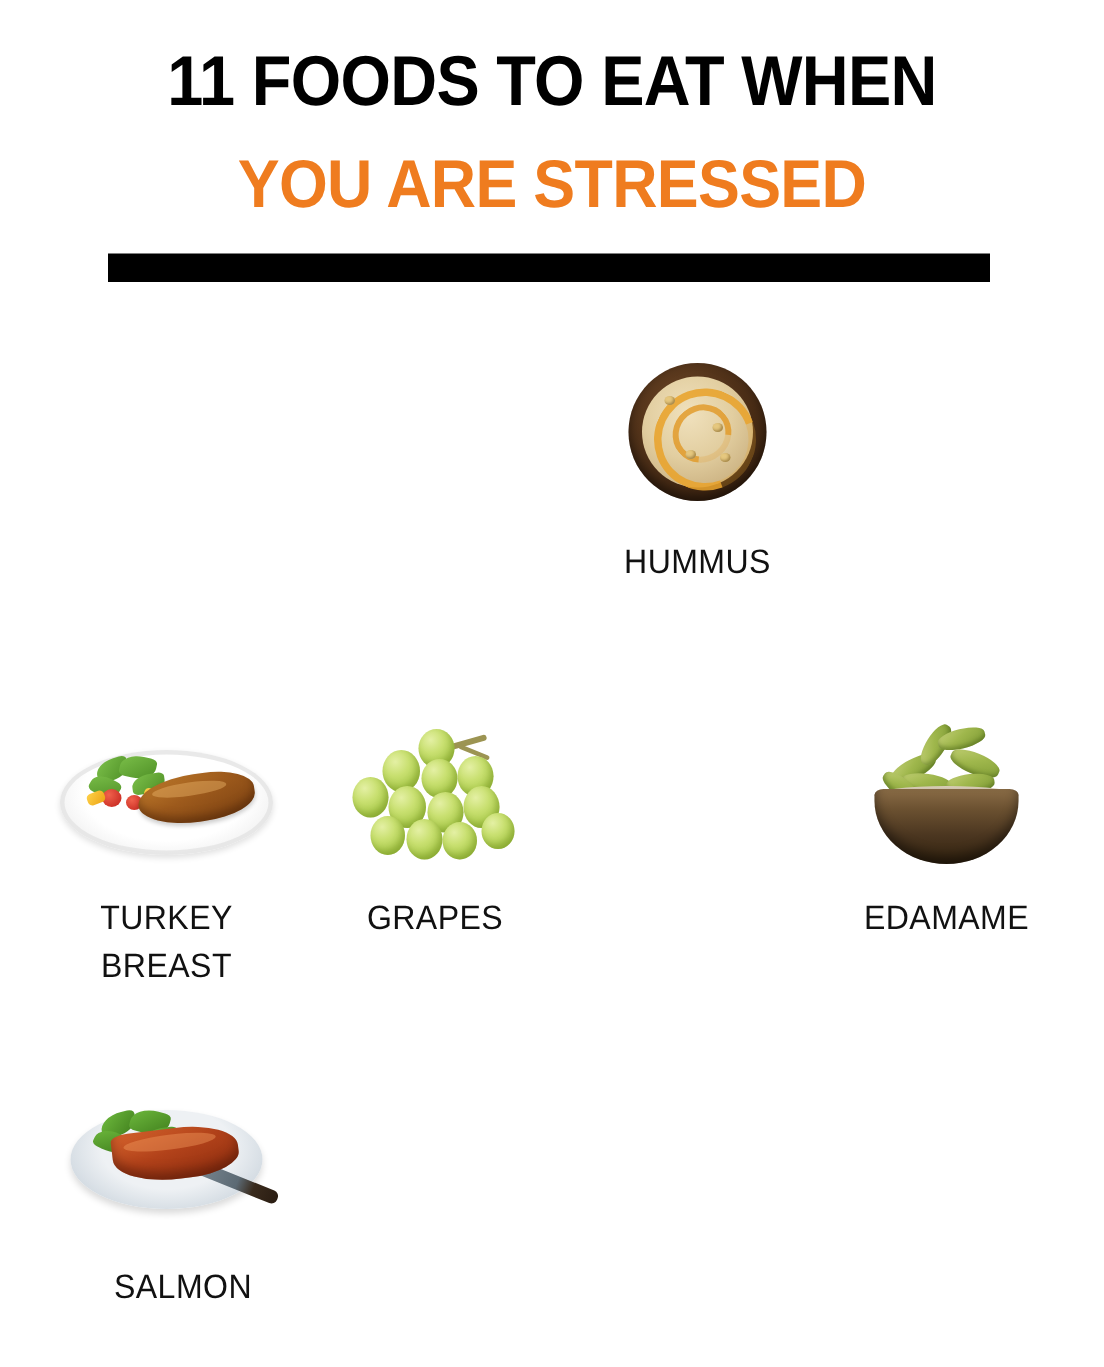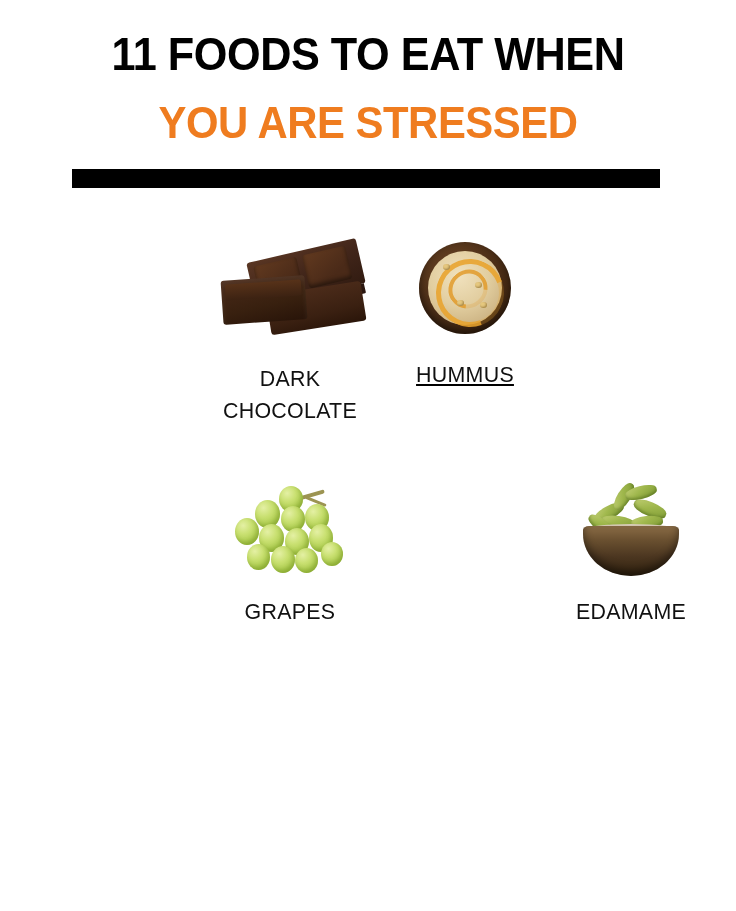--- a/index.html
+++ b/index.html
@@ -377,55 +377,61 @@
 
   <div class="header">
     <div class="title-line title-line-1">11 FOODS TO EAT WHEN</div>
     <div class="title-line title-line-2">YOU ARE STRESSED</div>
     <div class="title-rule"></div>
   </div>
 
   <div class="row" style="top:240px; height:215px;">
 
 
-    <div class="cell" style="left:200px; width:180px;">
-      <div class="art choco" style="margin-top:4px;">
-        <div class="bar bar-back">
-          <div class="seg" style="left:6px;"></div>
-          <div class="seg" style="left:56px;"></div>
-        </div>
-        <div class="bar bar-lower"></div>
-        <div class="bar bar-front"></div>
-      </div>
-      <div class="label" style="margin-top:27px;">
-        <div>DARK</div>
-        <div>CHOCOLATE</div>
-      </div>
-    </div>
-
-    <div class="cell" style="left:382px; width:166px;text-decoration:underline;">
+
+    <div class="cell" style="left:382px; width:166px;">
       <div class="art hummus" style="margin-top:2px;">
         <div class="bowl"></div>
         <div class="dip"></div>
         <div class="oil"></div>
         <div class="oil2"></div>
         <div class="chick" style="left:24px; top:22px;"></div>
         <div class="chick" style="left:56px; top:40px;"></div>
         <div class="chick" style="left:38px; top:58px;"></div>
         <div class="chick" style="left:61px; top:60px;"></div>
       </div>
       <div class="label" style="margin-top:25px;">
         <div>HUMMUS</div>
       </div>
     </div>
 
   </div>
 
   <div class="row" style="top:482px; height:215px;">
 
+    <div class="cell" style="left:22px; width:178px;">
+      <div class="art turkey" style="margin-top:6px;">
+        <div class="plate"></div>
+        <div class="greens">
+          <div class="leaf" style="left:6px;  top:2px;  width:22px; height:14px; transform:rotate(-18deg);"></div>
+          <div class="leaf" style="left:22px; top:0px;  width:24px; height:15px; transform:rotate(12deg);"></div>
+          <div class="leaf" style="left:2px;  top:14px; width:20px; height:13px; transform:rotate(28deg);"></div>
+          <div class="leaf" style="left:30px; top:12px; width:22px; height:13px; transform:rotate(-8deg);"></div>
+          <div class="tom" style="left:10px; top:22px; width:13px; height:12px;"></div>
+          <div class="tom" style="left:26px; top:26px; width:11px; height:10px;"></div>
+          <div class="pep" style="left:0px;  top:24px; width:12px; height:8px; transform:rotate(-20deg);"></div>
+          <div class="pep" style="left:38px; top:22px; width:11px; height:7px; transform:rotate(16deg);"></div>
+        </div>
+        <div class="meat"></div>
+      </div>
+      <div class="label" style="margin-top:22px;">
+        <div>TURKEY</div>
+        <div>BREAST</div>
+      </div>
+    </div>
 
     <div class="cell" style="left:200px; width:180px;">
       <div class="art grapes" style="margin-top:2px;">
         <div class="stem" style="left:62px; top:10px;  width:34px; height:4px; transform:rotate(-16deg);"></div>
         <div class="stem" style="left:76px; top:16px;  width:22px; height:3px; transform:rotate(22deg);"></div>
         <div class="grape" style="left:50px; top:2px;  width:24px; height:26px;"></div>
         <div class="grape" style="left:26px; top:16px; width:25px; height:28px;"></div>
         <div class="grape" style="left:52px; top:22px; width:24px; height:26px;"></div>
         <div class="grape" style="left:76px; top:20px; width:24px; height:27px;"></div>
         <div class="grape" style="left:6px;  top:34px; width:24px; height:27px;"></div>
@@ -456,17 +462,34 @@
         <div class="bowl"></div>
       </div>
       <div class="label" style="margin-top:20px;">
         <div>EDAMAME</div>
       </div>
     </div>
   </div>
 
   <div class="row" style="top:722px; height:190px;">
 
+    <div class="cell" style="left:46px; width:152px;">
+      <div class="art salmon" style="margin-top:4px;">
+        <div class="plate"></div>
+        <div class="fork"></div>
+        <div class="greens">
+          <div class="leaf" style="left:4px;  top:0px;  width:24px; height:15px; transform:rotate(-14deg);"></div>
+          <div class="leaf" style="left:24px; top:-2px; width:26px; height:16px; transform:rotate(14deg);"></div>
+          <div class="leaf" style="left:0px;  top:12px; width:22px; height:14px; transform:rotate(26deg);"></div>
+          <div class="leaf" style="left:32px; top:10px; width:24px; height:14px; transform:rotate(-6deg);"></div>
+          <div class="leaf" style="left:14px; top:18px; width:22px; height:13px; transform:rotate(6deg);"></div>
+        </div>
+        <div class="fillet"></div>
+      </div>
+      <div class="label" style="margin-top:28px;">
+        <div>SALMON</div>
+      </div>
+    </div>
 
 
   </div>
 
 </div>
 
 </body></html>

